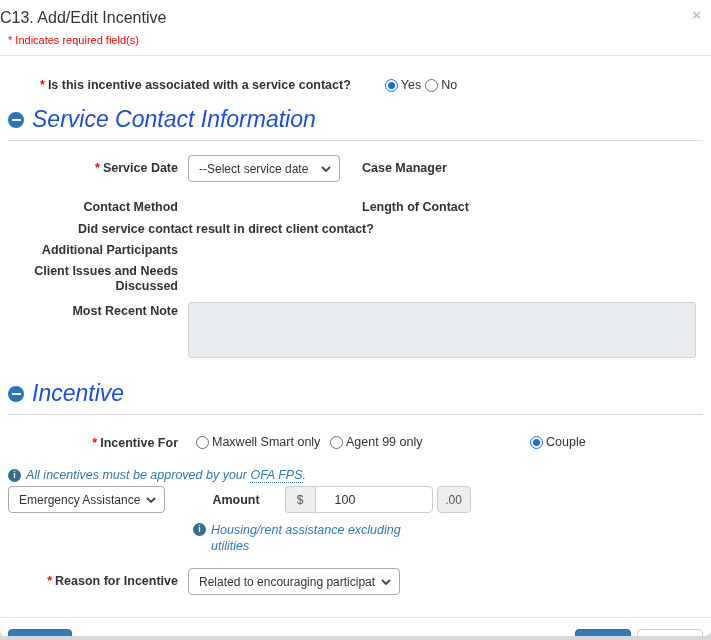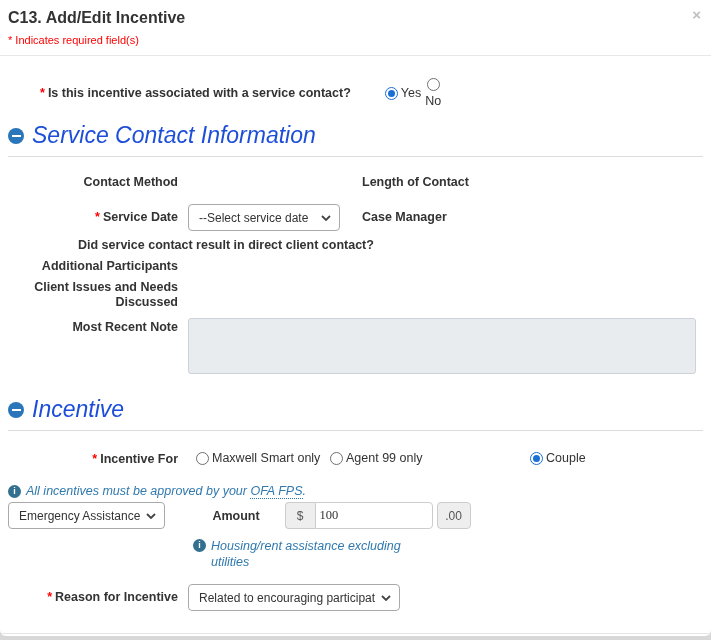--- a/index.html
+++ b/index.html
@@ -7,21 +7,21 @@
   body {
     background:#d8d8d8;
     font-family:"Liberation Sans", sans-serif;
     -webkit-font-smoothing:antialiased;
   }
   .modal {
     width:711px; height:636px; background:#fff; position:relative;
     border-radius:0 0 6px 6px; overflow:hidden; color:#333;
   }
   
-  .modal-title { padding:9px 8px 0; font-size:16px; color:#333;font-weight:bold; }
+  .modal-title { padding:9px 0 0; font-size:16px; color:#333; }
   .close-x {
     position:absolute; top:7px; right:10px; font-size:15px; font-weight:bold;
     color:#c0c0c0; cursor:pointer; line-height:1;
   }
   .required-note { padding:7px 8px 0; font-size:11px; color:#f00; }
   .top-divider { margin-top:9px; border-bottom:1px solid #e7e7e7; }
 
   .body { padding:0 8px; }
 
   .bold { font-weight:bold; font-size:12.5px; color:#333; }
@@ -109,21 +109,21 @@
   .amount-label { margin-left:37px; font-weight:bold; font-size:12.5px; }
   .amount-group { display:flex; align-items:stretch; margin-left:15px; }
   .addon {
     background:#eee; border:1px solid #ccc; color:#555; font-size:12px;
     display:flex; align-items:center; justify-content:center; height:27px;
   }
   .addon-prefix { width:30px; border-radius:4px 0 0 4px; border-right:none; }
   .addon-suffix { width:34px; border-radius:4px; margin-left:4px; }
   .amount-input {
     width:118px; height:27px; border:1px solid #ccc; border-radius:0 4px 4px 0;
-    padding:0 4px; font-size:12.5px; color:#333; font-family:Liberation Serif, serif; outline:none;
+    padding:0 19px; font-size:12.5px; color:#333; font-family:Liberation Sans, sans-serif; outline:none;
   }
   .help-note { margin-top:9px; margin-left:185px; width:215px; line-height:16px; }
   .help-note .wrap { font-style:italic; }
 
   .row-reason { margin-top:14px; }
 
   
   .footer {
     margin-top:22px; border-top:1px solid #e5e5e5; padding:11px 8px;
     display:flex; align-items:center;
@@ -149,49 +149,49 @@
 
   <div class="body">
 
     <div class="question-row">
       <span class="bold"><span class="req">*</span><span>Is this incentive associated with a service contact?</span></span>
       <span class="radios">
         <span class="radio-opt">
           <span class="radio checked"></span>
           <span>Yes</span>
         </span>
-        <span class="radio-opt" style="margin-left:4px;flex-direction:column;">
+        <span class="radio-opt" style="margin-left:4px;">
           <span class="radio"></span>
           <span>No</span>
         </span>
       </span>
     </div>
 
     <div class="section-head">
       <span class="minus-icon"></span>
       <span class="title">Service Contact Information</span>
-    </div>
-
-    <div class="form-row row-contact">
-      <div class="lbl">Contact Method</div>
-      <div></div>
-      <div class="lbl" style="text-align:left;">Length of Contact</div>
     </div>
 
     <div class="form-row row-servicedate">
       <div class="lbl"><span class="req">*</span><span>Service Date</span></div>
       <div>
         <div class="sel sel-servicedate">
           <span class="txt">--Select service date</span>
           <svg width="10" height="6" viewBox="0 0 10 6">
               <polyline points="1,1 5,5 9,1" fill="none" stroke="#444" stroke-width="1.8"></polyline>
             </svg>
         </div>
       </div>
       <div class="lbl" style="text-align:left;">Case Manager</div>
+    </div>
+
+    <div class="form-row row-contact">
+      <div class="lbl">Contact Method</div>
+      <div></div>
+      <div class="lbl" style="text-align:left;">Length of Contact</div>
     </div>
 
     <div class="bold wide-label row-direct">Did service contact result in direct client contact?</div>
 
     <div class="form-row two-col row-addl">
       <div class="lbl">Additional Participants</div>
       <div></div>
     </div>
 
     <div class="form-row two-col row-issues">

